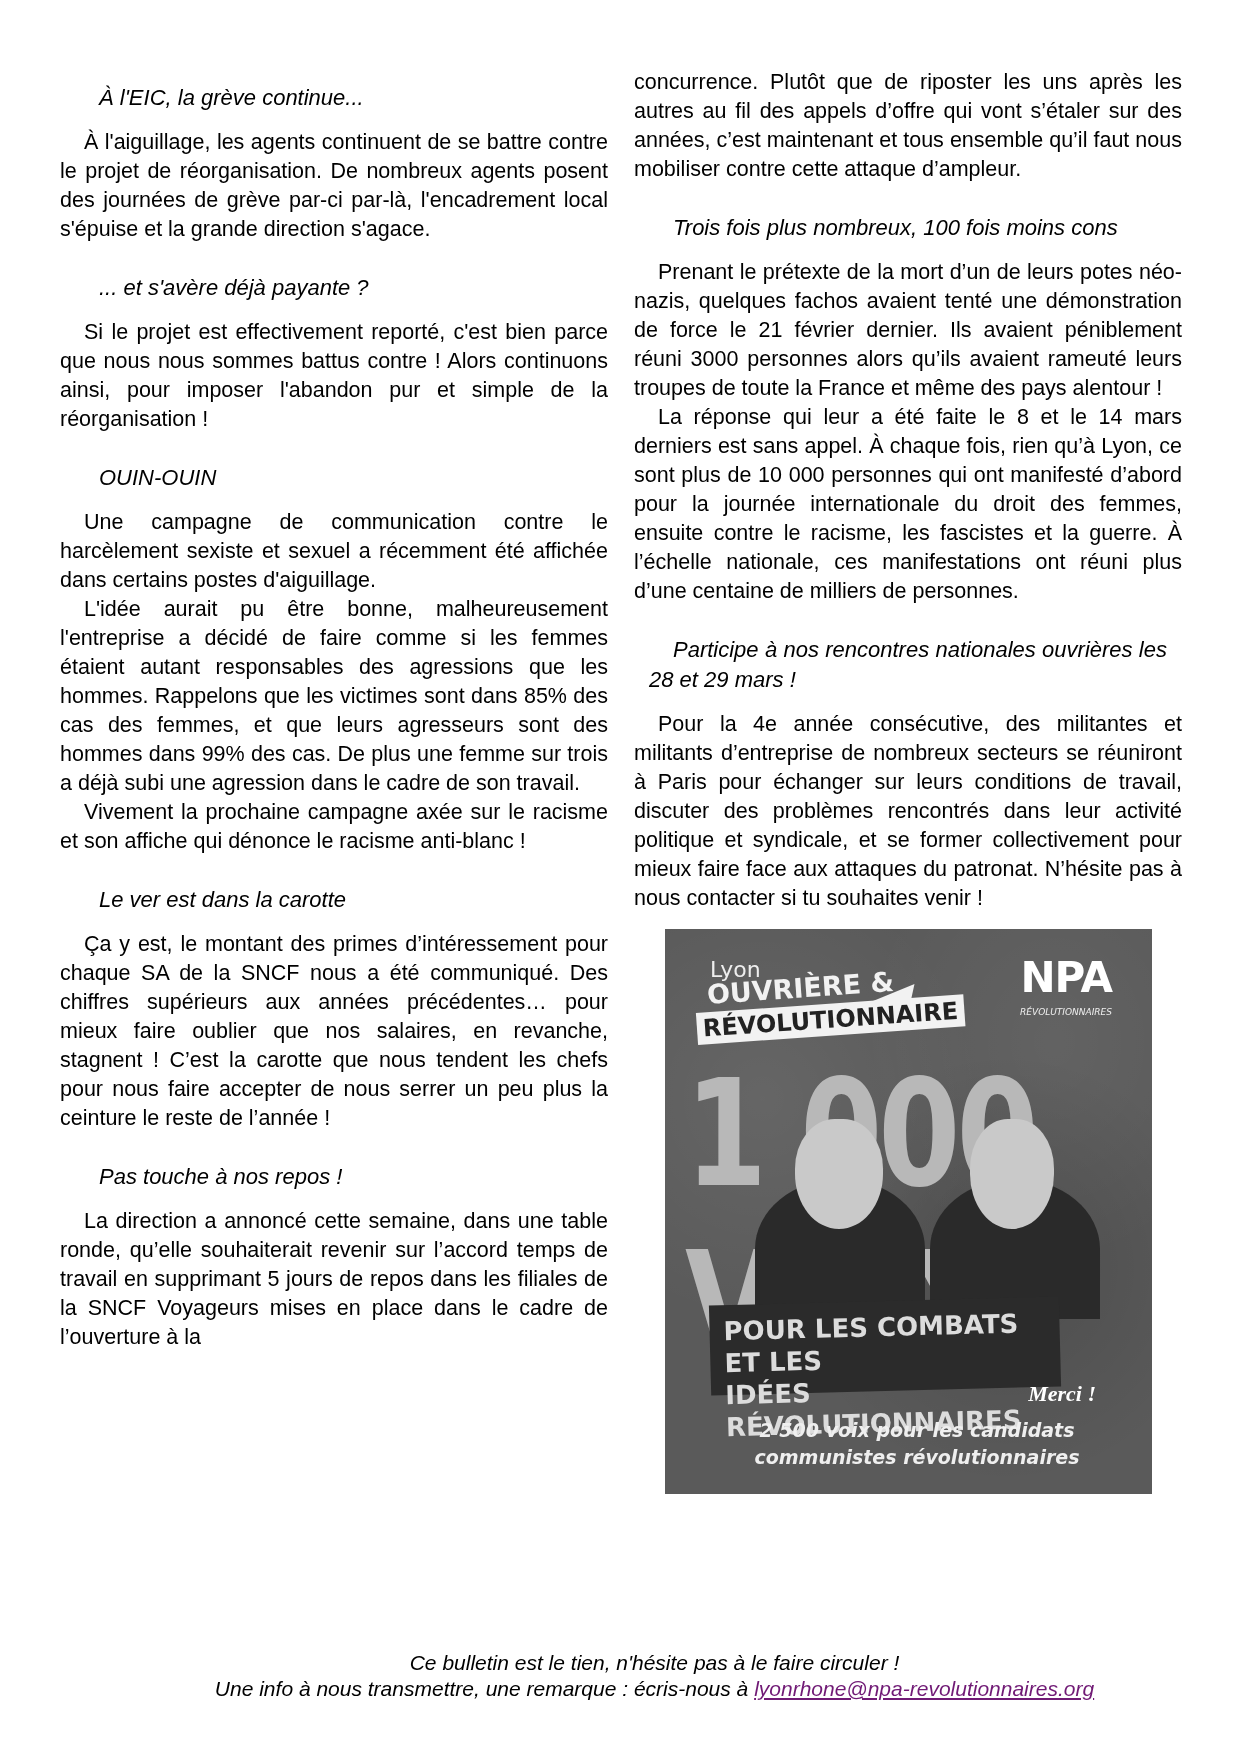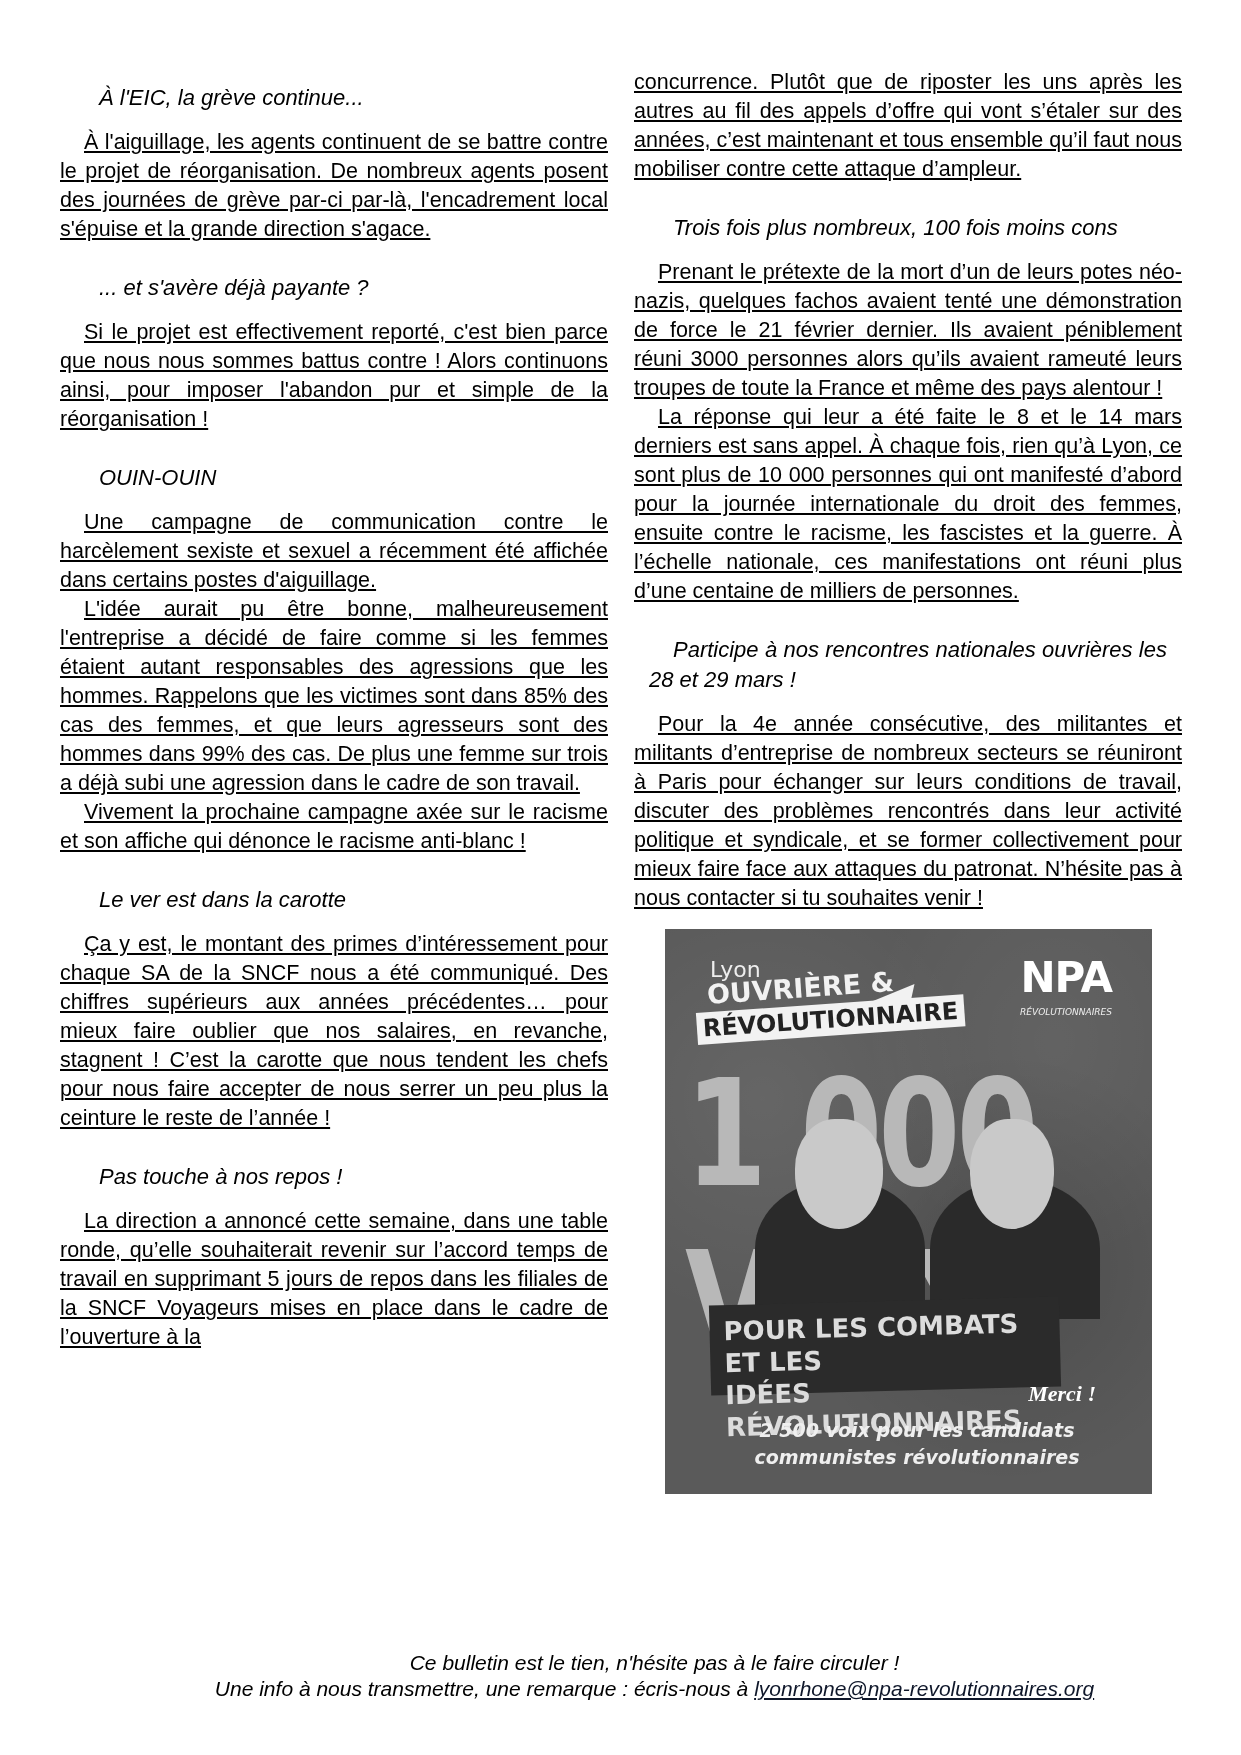--- a/index.html
+++ b/index.html
@@ -4,21 +4,21 @@
 <style>
   html, body { margin:0; padding:0; background:#ffffff; }
   body { width:1241px; height:1755px; position:relative; overflow:hidden;
          font-family:"Liberation Sans", sans-serif; color:#000; }
   .col { position:absolute; top:68px; width:548px; }
   .col.left { left:60px; }
   .col.right { left:634px; }
   .article { margin:0 0 29px 0; }
   .article h2 { margin:15px; font-size:22px; line-height:30px; font-weight:normal; font-style:italic;
                 text-indent:24px; text-align:justify; }
-  .article p { margin:0; font-size:21.5px; line-height:29px; text-align:justify; text-indent:24px;text-decoration:underline; }
+  .article p { margin:0; font-size:21.5px; line-height:29px; text-align:justify; text-indent:24px; }
   .article p.cont { text-indent:0; }
   .poster { position:relative; width:487px; height:565px; margin:16px 0 16px 31px;
             background:#5a5a5a; overflow:hidden;
             background-image:
               radial-gradient(ellipse at 20% 30%, rgba(255,255,255,0.07), transparent 40%),
               radial-gradient(ellipse at 70% 60%, rgba(0,0,0,0.15), transparent 45%),
               radial-gradient(ellipse at 80% 20%, rgba(255,255,255,0.05), transparent 35%); }
   .p-lyon { position:absolute; left:45px; top:28px; color:#eee; font-size:22px; font-family:"DejaVu Sans", sans-serif; }
   .p-ouvriere { position:absolute; left:42px; top:50px; color:#f2f2f2; font-weight:bold; font-size:27px;
                 font-family:"DejaVu Sans", sans-serif; transform:rotate(-4deg); transform-origin:left; }
@@ -38,21 +38,21 @@
   .p-face { position:absolute; border-radius:45% 45% 50% 50%; background:#c9c9c9; }
   .p-band { position:absolute; left:45px; top:372px; width:350px; height:90px; background:#2b2b2b;
             color:#dcdcdc; font-weight:bold; font-size:26px; line-height:32px; padding:10px 12px 0 14px;
             box-sizing:border-box; font-family:"DejaVu Sans", sans-serif; transform:rotate(-1.5deg); }
   .p-merci { position:absolute; right:56px; top:452px; color:#fff; font-weight:bold; font-style:italic;
              font-size:22px; font-family:Liberation Serif, serif; }
   .p-sub { position:absolute; right:40px; top:488px; width:390px; text-align:center; color:#efefef;
            font-weight:bold; font-style:italic; font-size:19px; line-height:27px; font-family:"DejaVu Sans", sans-serif; }
   .footer { position:absolute; left:0; top:1650px; width:1241px; text-align:center; font-style:italic;
             font-size:21px; line-height:26px; font-family:"Liberation Sans", sans-serif;padding-left:34px; }
-  .footer a { color:#0f172a; text-decoration:underline; }
+  .footer a { color:#701a75; text-decoration:underline; }
 </style>
 </head>
 <body>
 
 <div class="col left">
   <div class="article">
     <h2>À l'EIC, la grève continue...</h2>
     <p>À l'aiguillage, les agents continuent de se battre contre le projet de réorganisation. De nombreux agents posent des journées de grève par-ci par-là, l'encadrement local s'épuise et la grande direction s'agace.</p>
   </div>
   <div class="article">

